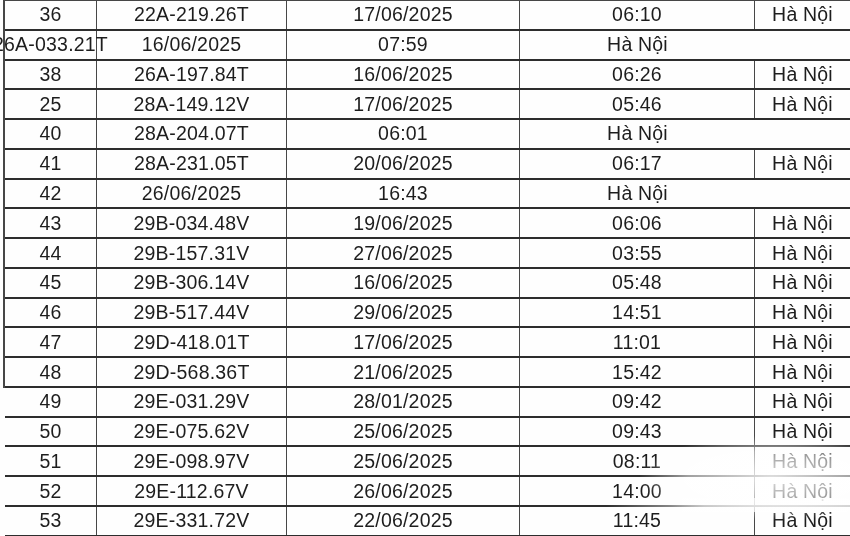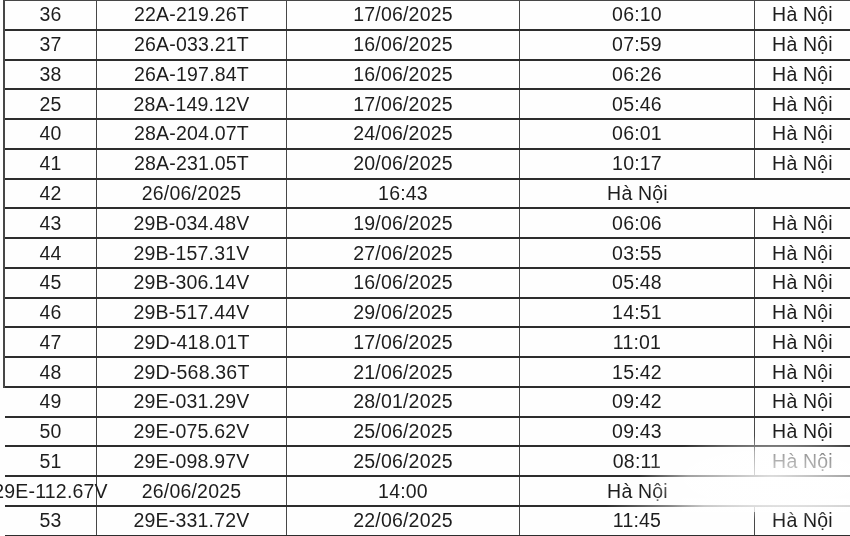--- a/index.html
+++ b/index.html
@@ -51,21 +51,20 @@
 <div id="plate-table">
 
 <div class="t-row">
       <div class="t-cell">36</div>
       <div class="t-cell">22A-219.26T</div>
       <div class="t-cell">17/06/2025</div>
       <div class="t-cell">06:10</div>
       <div class="t-cell">Hà Nội</div>
     </div>
     <div class="t-row">
-      <div class="t-cell">37</div>
       <div class="t-cell">26A-033.21T</div>
       <div class="t-cell">16/06/2025</div>
       <div class="t-cell">07:59</div>
       <div class="t-cell">Hà Nội</div>
     </div>
     <div class="t-row">
       <div class="t-cell">38</div>
       <div class="t-cell">26A-197.84T</div>
       <div class="t-cell">16/06/2025</div>
       <div class="t-cell">06:26</div>
@@ -74,29 +73,28 @@
     <div class="t-row">
       <div class="t-cell">25</div>
       <div class="t-cell">28A-149.12V</div>
       <div class="t-cell">17/06/2025</div>
       <div class="t-cell">05:46</div>
       <div class="t-cell">Hà Nội</div>
     </div>
     <div class="t-row">
       <div class="t-cell">40</div>
       <div class="t-cell">28A-204.07T</div>
-      <div class="t-cell">24/06/2025</div>
       <div class="t-cell">06:01</div>
       <div class="t-cell">Hà Nội</div>
     </div>
     <div class="t-row">
       <div class="t-cell">41</div>
       <div class="t-cell">28A-231.05T</div>
       <div class="t-cell">20/06/2025</div>
-      <div class="t-cell">10:17</div>
+      <div class="t-cell">06:17</div>
       <div class="t-cell">Hà Nội</div>
     </div>
     <div class="t-row">
       <div class="t-cell">42</div>
       <div class="t-cell">26/06/2025</div>
       <div class="t-cell">16:43</div>
       <div class="t-cell">Hà Nội</div>
     </div>
     <div class="t-row">
       <div class="t-cell">43</div>
@@ -155,20 +153,21 @@
       <div class="t-cell">Hà Nội</div>
     </div>
     <div class="t-row">
       <div class="t-cell">51</div>
       <div class="t-cell">29E-098.97V</div>
       <div class="t-cell">25/06/2025</div>
       <div class="t-cell">08:11</div>
       <div class="t-cell">Hà Nội</div>
     </div>
     <div class="t-row">
+      <div class="t-cell">52</div>
       <div class="t-cell">29E-112.67V</div>
       <div class="t-cell">26/06/2025</div>
       <div class="t-cell">14:00</div>
       <div class="t-cell">Hà Nội</div>
     </div>
     <div class="t-row">
       <div class="t-cell">53</div>
       <div class="t-cell">29E-331.72V</div>
       <div class="t-cell">22/06/2025</div>
       <div class="t-cell">11:45</div>

